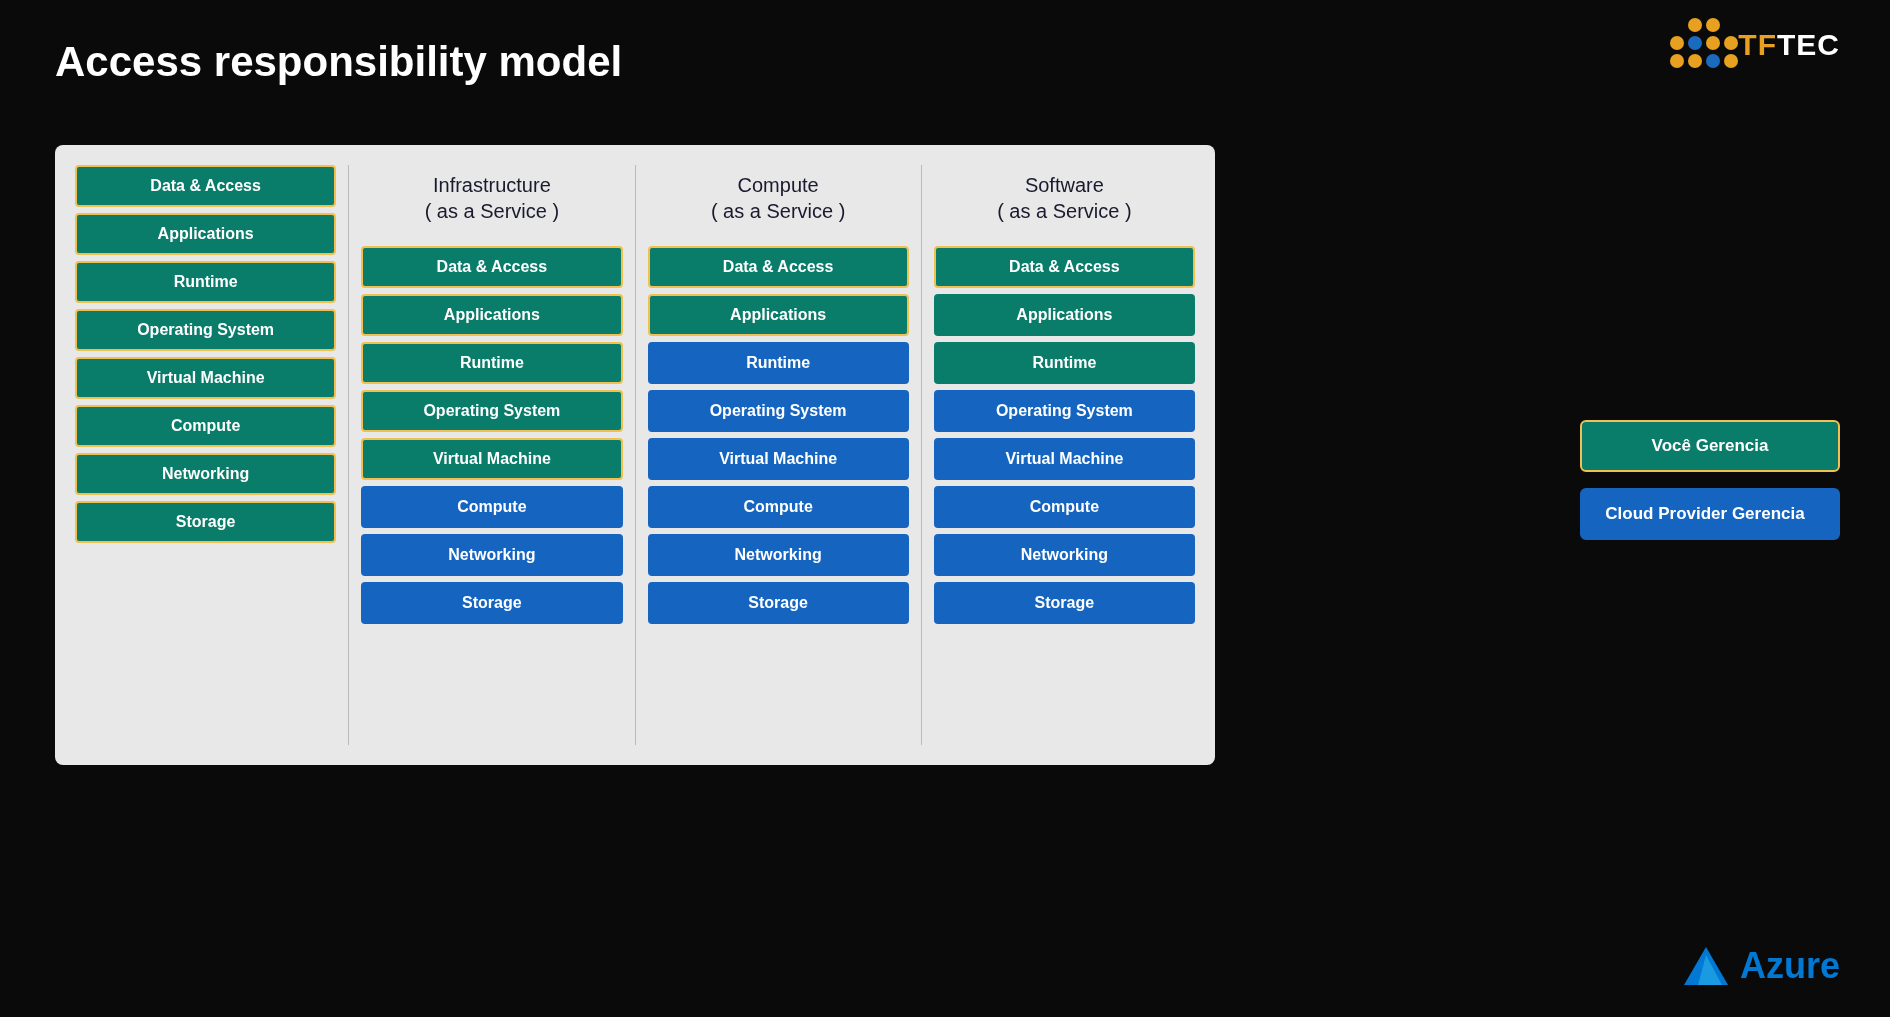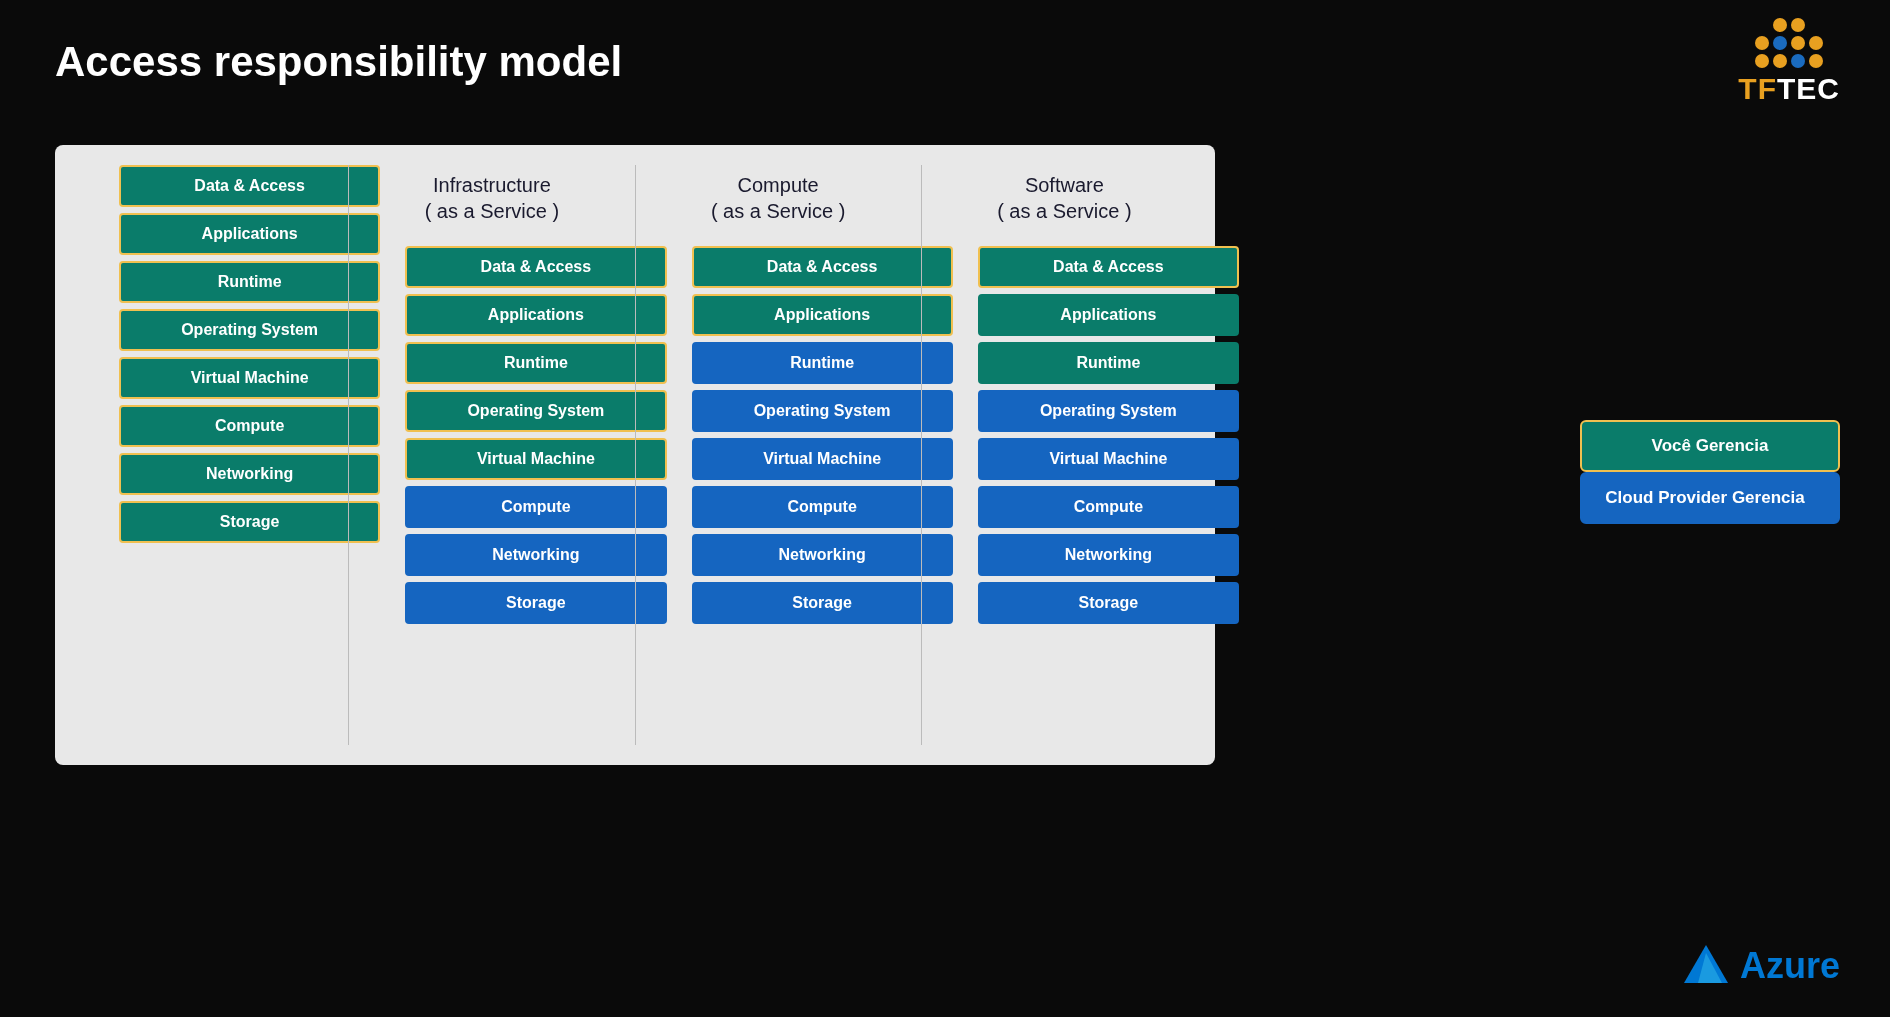--- a/index.html
+++ b/index.html
@@ -20,21 +20,21 @@
       top: 38px;
       left: 55px;
     }
 
     
     .tftec-logo {
       position: absolute;
       top: 18px;
       right: 50px;
       display: flex;
-      flex-direction: column;
+      flex-direction: row;
       align-items: center;
       margin-left: 48px;
     }
     .tftec-dots {
       display: grid;
       grid-template-columns: repeat(4, 14px);
       grid-template-rows: repeat(3, 14px);
       gap: 4px;
       margin-bottom: 4px;
     }
@@ -99,21 +99,20 @@
 
     
     .item-box {
       width: 100%;
       padding: 10px 8px;
       text-align: center;
       font-size: 16px;
       font-weight: 600;
       border-radius: 4px;
       color: white;
-      margin-left: 44px;
     }
 
     .item-teal {
       background: #0a7c6a;
       border: 2px solid #f0c050;
     }
 
     .item-blue {
       background: #1565c0;
       border: 2px solid #1565c0;
@@ -124,20 +123,21 @@
       border: 2px solid #0a7c6a;
     }
 
     
     .legend {
       position: absolute;
       right: 50px;
       top: 420px;
       display: flex;
       flex-direction: column;
+      gap: 16px;
     }
 
     .legend-item {
       padding: 14px 22px;
       border-radius: 6px;
       font-size: 17px;
       font-weight: 600;
       color: white;
       text-align: center;
       min-width: 260px;
@@ -153,20 +153,21 @@
       border: 2px solid #1565c0;
       padding-left: 12px;
     }
 
     
     .azure-logo {
       position: absolute;
       bottom: 30px;
       right: 50px;
       display: flex;
+      align-items: center;
       gap: 12px;
     }
 
     .azure-text {
       color: #0078d4;
       font-size: 36px;
       font-weight: 600;
     }
 
     

